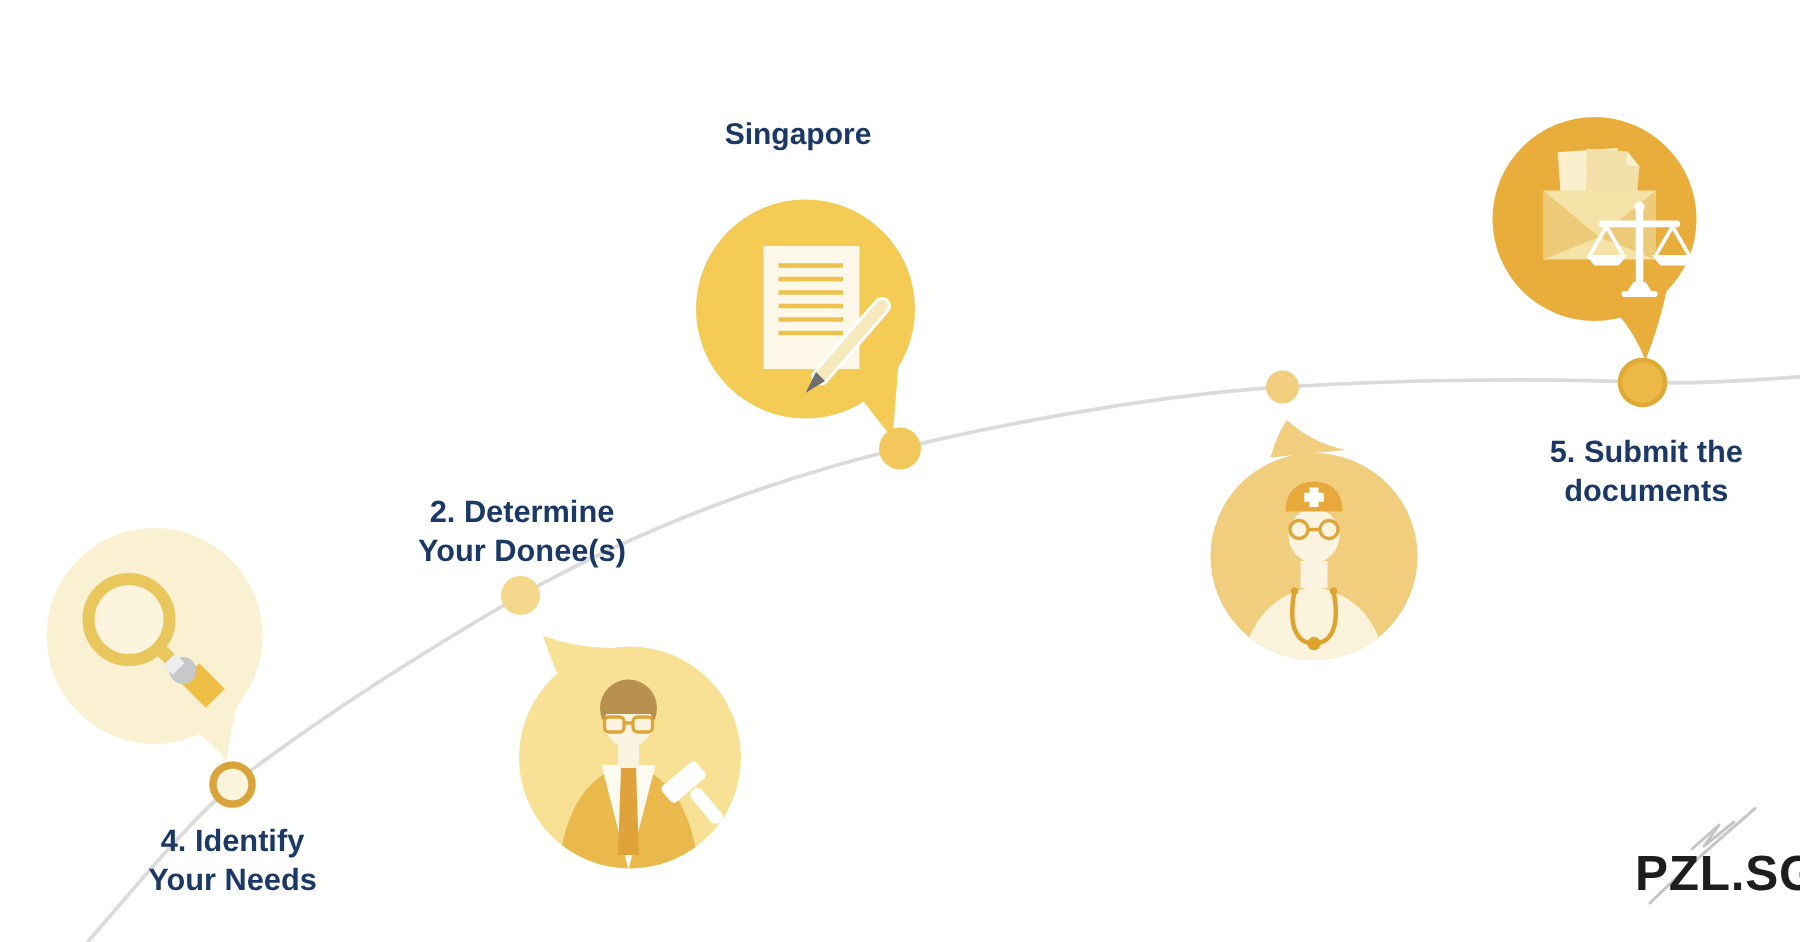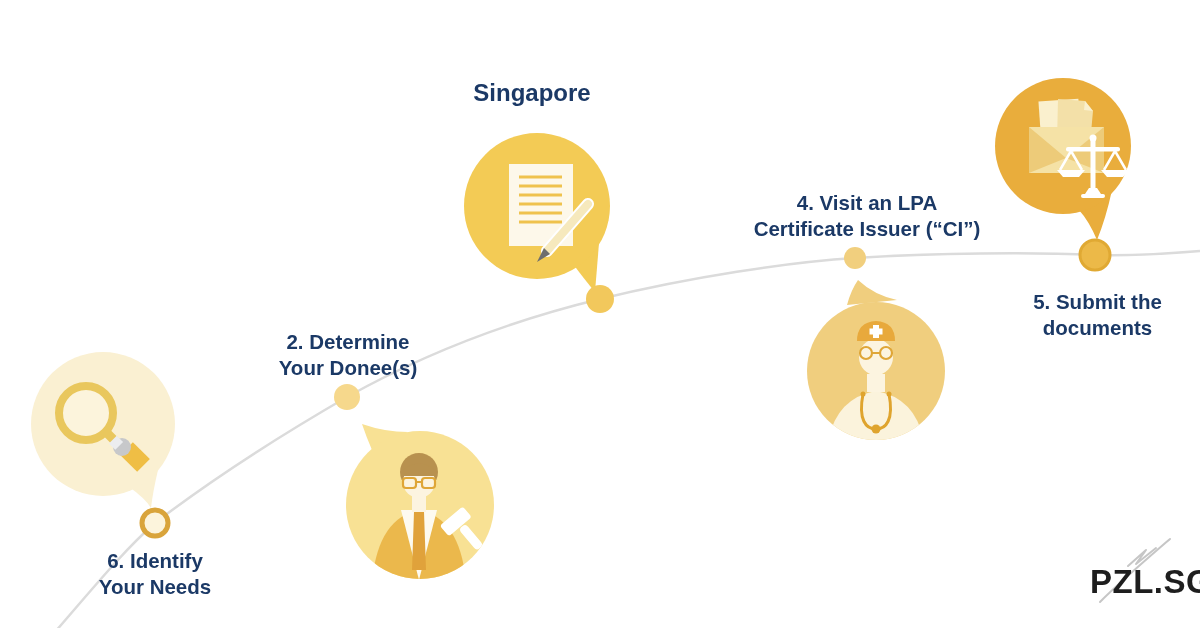--- a/index.html
+++ b/index.html
@@ -7,21 +7,21 @@
     position:relative;width:1200px;height:628px;background:#fff;overflow:hidden;
     font-family:"Liberation Sans","DejaVu Sans",sans-serif;
   }
   .art{position:absolute;left:0;top:0;width:1200px;height:628px;}
   .title{
     position:absolute;left:0;top:27px;width:1200px;text-align:center;
     font-size:33px;font-weight:bold;color:var(--navy);letter-spacing:.2px;
   }
   .subtitle{
     position:absolute;left:0;top:79px;width:1064px;text-align:center;
-    font-size:24px;font-weight:bold;color:var(--navy);
+    font-size:20px;font-weight:bold;color:var(--navy);
   }
   .step-label{
     position:absolute;text-align:center;white-space:pre-line;
     font-size:20.5px;line-height:26px;font-weight:bold;color:var(--navy);
   }
   .l1{left:55px;top:548px;width:200px;}
   .l2{left:248px;top:329px;width:200px;}
   .l3{left:462px;top:324px;width:282px;}
   .l4{left:726px;top:190px;width:282px;}
   .l5{left:1000px;top:289px;width:195px;}
@@ -178,23 +178,21 @@
     <circle class="node5" cx="1095" cy="255" r="15"></circle>
 
     <g class="sig">
       <path d="M 1100 602 C 1120 582 1148 558 1170 539"></path>
       <path d="M 1128 566 L 1146 550 L 1136 564 L 1156 548"></path>
     </g>
   </svg>
 
   <div class="subtitle">Singapore</div>
 
-  <div class="step-label l1">6. Identify
+  <div class="step-label l1">4. Identify
 Your Needs</div>
   <div class="step-label l2">2. Determine
 Your Donee(s)</div>
-  <div class="step-label l4">4. Visit an LPA
-Certificate Issuer (“CI”)</div>
   <div class="step-label l5">5. Submit the
 documents</div>
 
   <div class="logo">PZL.SG</div>
 </div>
 
 </body></html>

